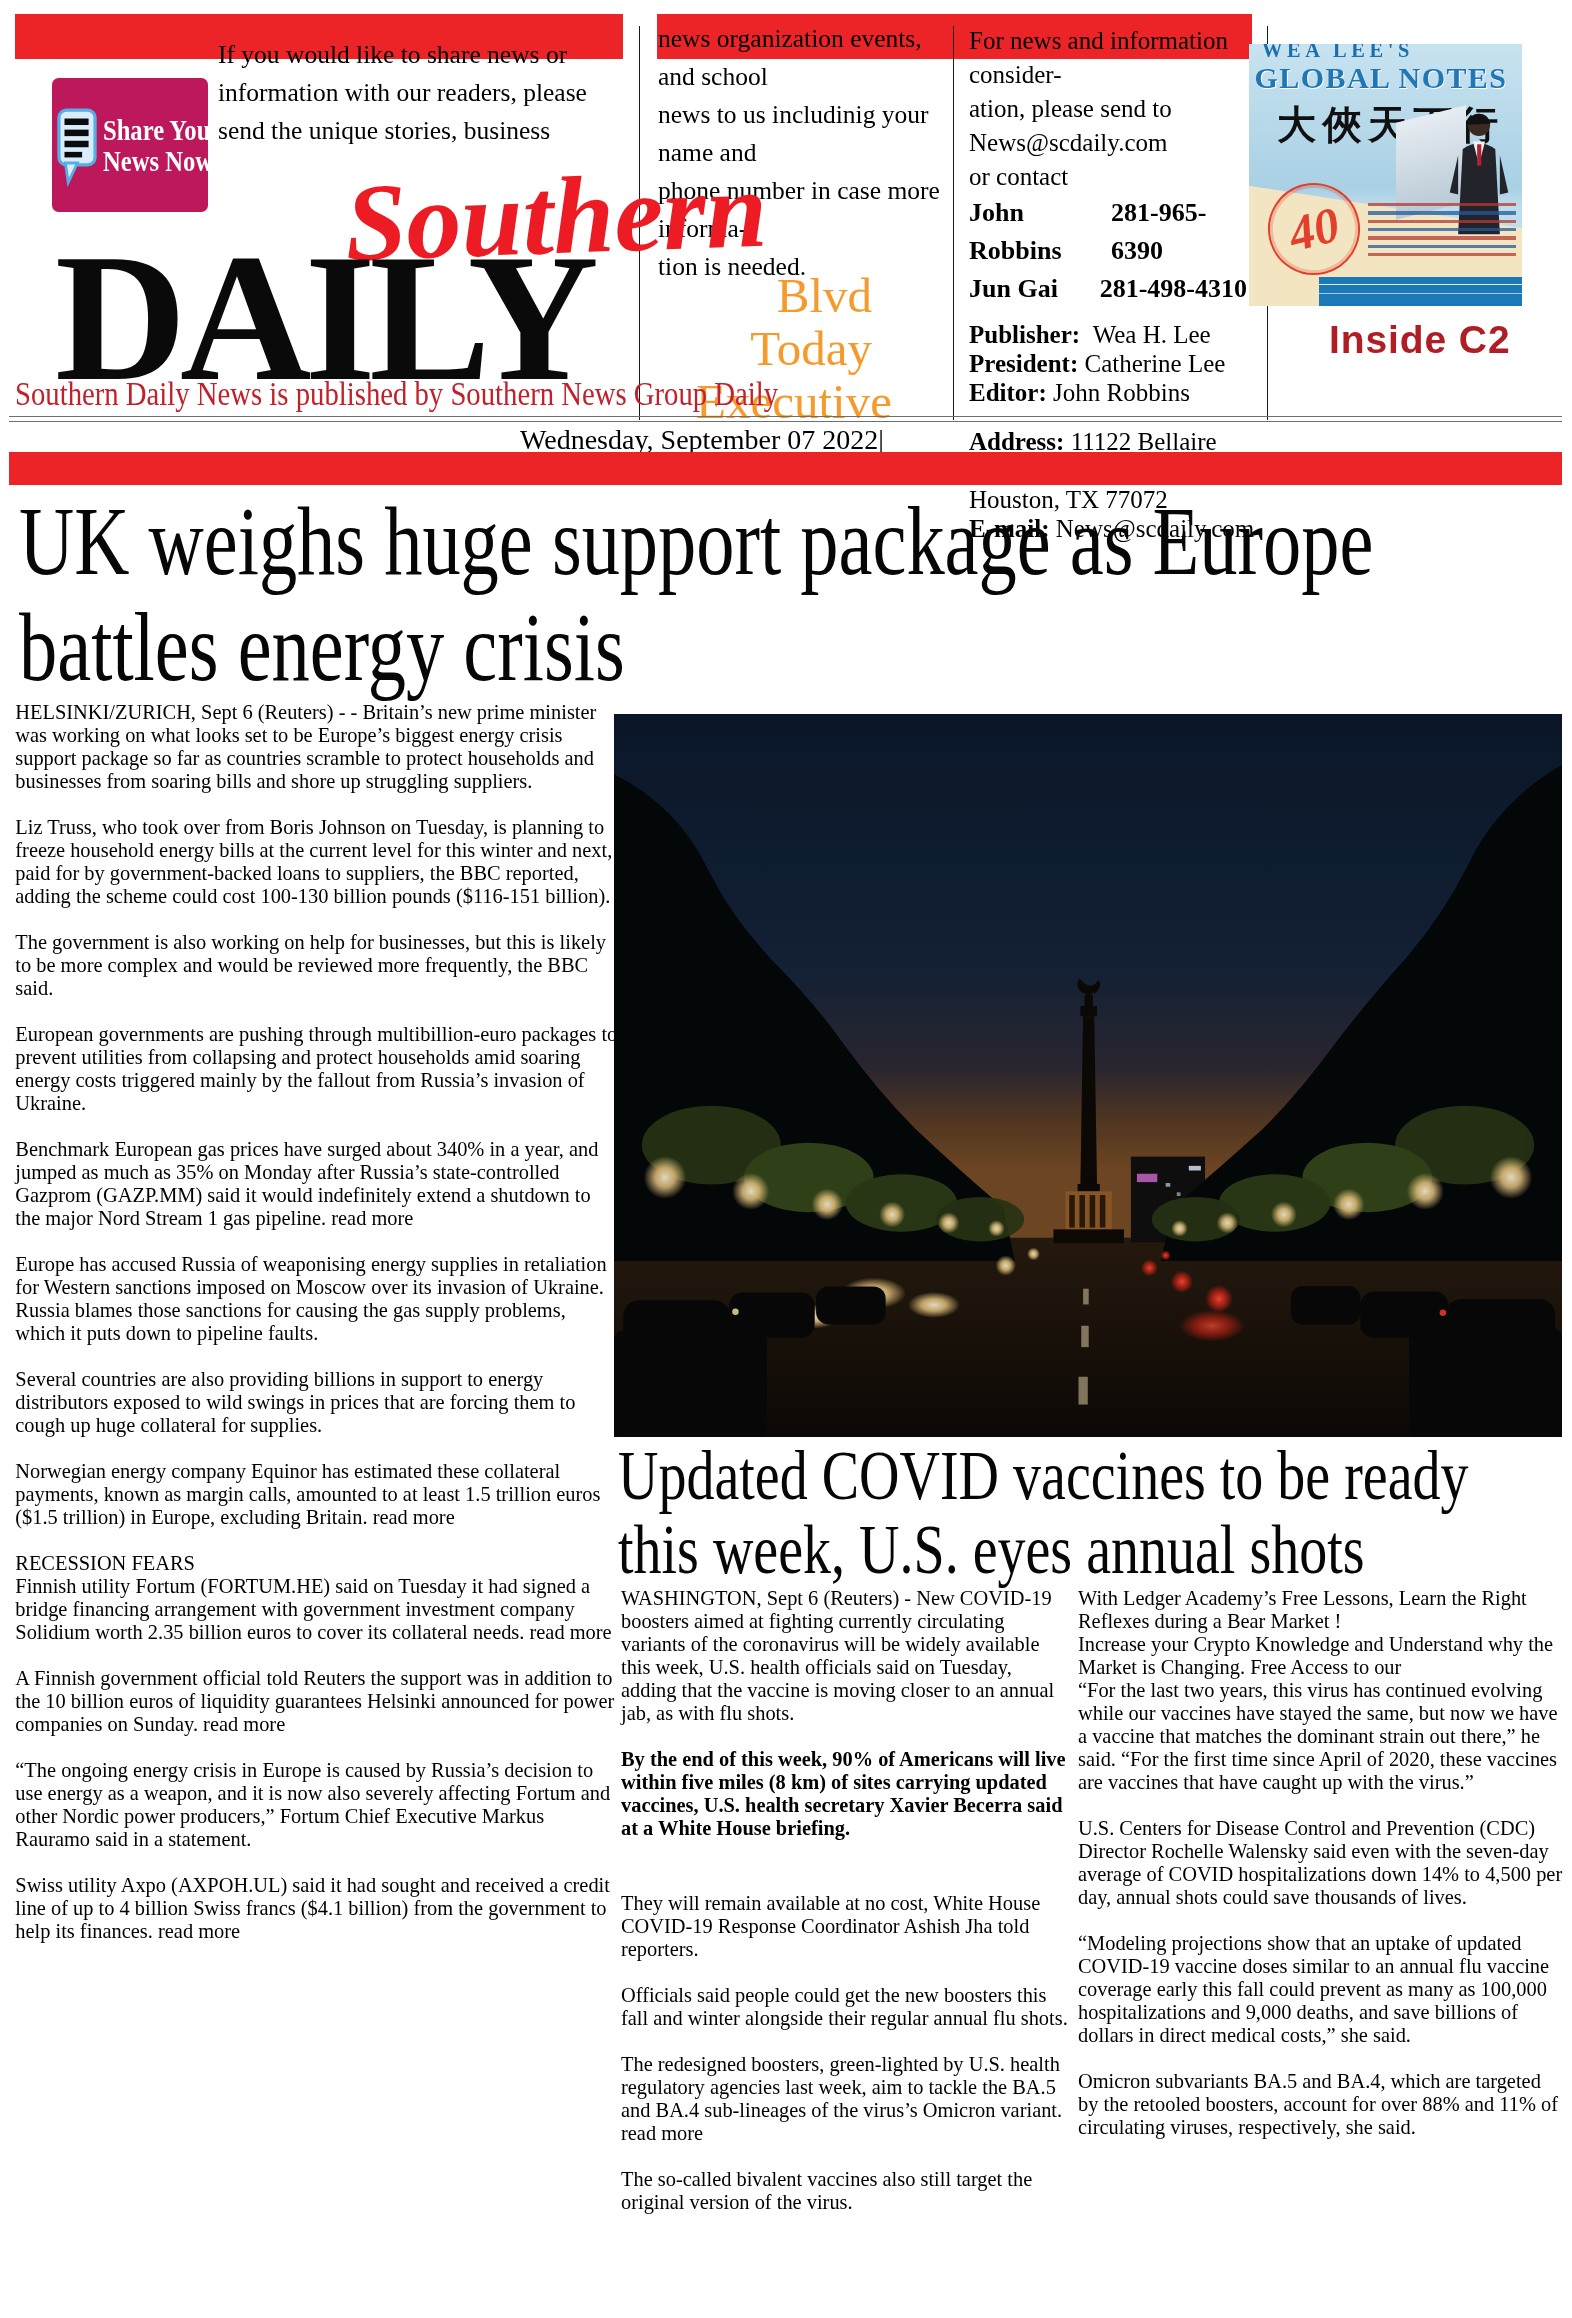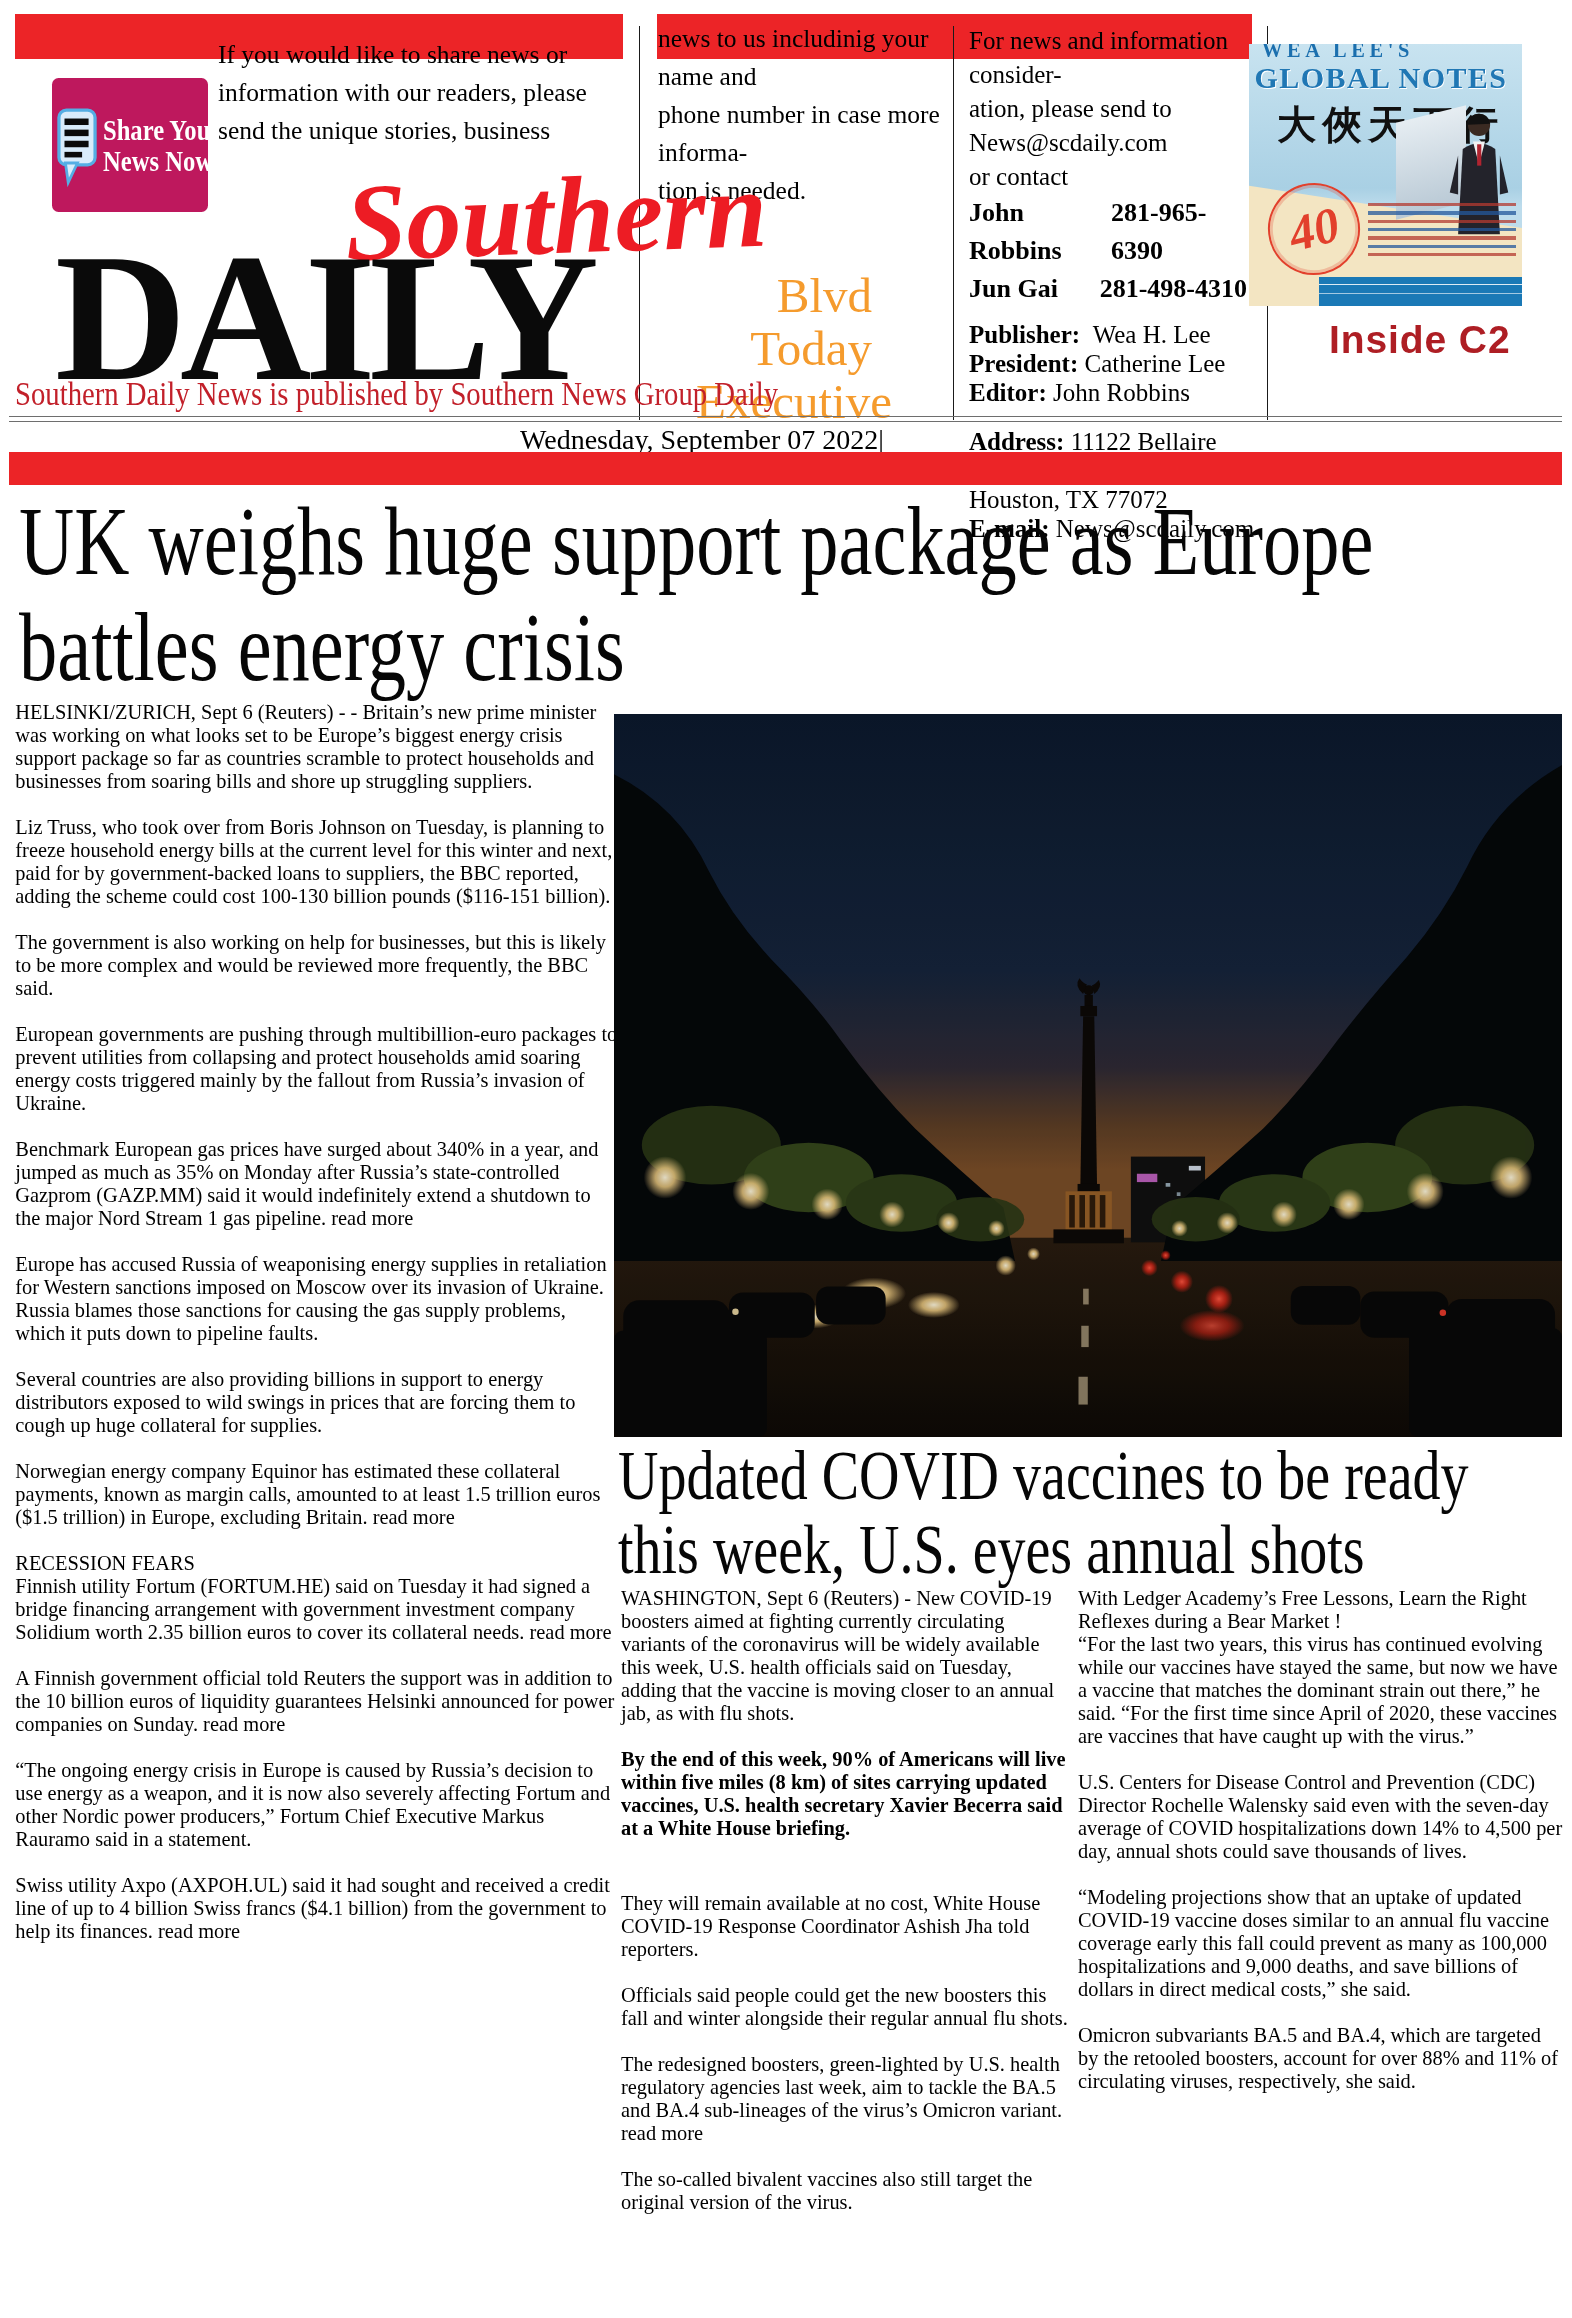--- a/index.html
+++ b/index.html
@@ -105,20 +105,21 @@
     </span>
   </div>
 
   <div class="abs hcol" id="hcol1">
     <div>If you would like to share news or</div>
     <div>information with our readers, please</div>
     <div>send the unique stories, business</div>
   </div>
 
   <div class="abs hcol" id="hcol2">
+    <div>news organization events, and school</div>
     <div>news to us includinig your name and</div>
     <div>phone number in case more informa-</div>
     <div>tion is needed.</div>
   </div>
 
   <div class="abs" id="hcol3">
     <div>For news and information consider-</div>
     <div>ation, please send to</div>
     <div>News@scdaily.com</div>
     <div>or contact</div>
@@ -324,20 +325,21 @@
     <div class="para">WASHINGTON, Sept 6 (Reuters) - New COVID-19 boosters aimed at fighting currently circulating variants of the coronavirus will be widely available this week, U.S. health officials said on Tuesday, adding that the vaccine is moving closer to an annual jab, as with flu shots.</div>
     <div class="para gap-extra">By the end of this week, 90% of Americans will live within five miles (8 km) of sites carrying updated vaccines, U.S. health secretary Xavier Becerra said at a White House briefing.</div>
     <div class="para">They will remain available at no cost, White House COVID-19 Response Coordinator Ashish Jha told reporters.</div>
     <div class="para">Officials said people could get the new boosters this fall and winter alongside their regular annual flu shots.</div>
     <div class="para">The redesigned boosters, green-lighted by U.S. health regulatory agencies last week, aim to tackle the BA.5 and BA.4 sub-lineages of the virus’s Omicron variant. read more</div>
     <div class="para">The so-called bivalent vaccines also still target the original version of the virus.</div>
   </div>
 
   <div class="abs" id="a2col2">
     <div class="para-h">With Ledger Academy’s Free Lessons, Learn the Right Reflexes during a Bear Market !</div>
+    <div class="para-h">Increase your Crypto Knowledge and Understand why the Market is Changing. Free Access to our</div>
     <div class="para">“For the last two years, this virus has continued evolving while our vaccines have stayed the same, but now we have a vaccine that matches the dominant strain out there,” he said. “For the first time since April of 2020, these vaccines are vaccines that have caught up with the virus.”</div>
     <div class="para">U.S. Centers for Disease Control and Prevention (CDC) Director Rochelle Walensky said even with the seven-day average of COVID hospitalizations down 14% to 4,500 per day, annual shots could save thousands of lives.</div>
     <div class="para">“Modeling projections show that an uptake of updated COVID-19 vaccine doses similar to an annual flu vaccine coverage early this fall could prevent as many as 100,000 hospitalizations and 9,000 deaths, and save billions of dollars in direct medical costs,” she said.</div>
     <div class="para">Omicron subvariants BA.5 and BA.4, which are targeted by the retooled boosters, account for over 88% and 11% of circulating viruses, respectively, she said.</div>
   </div>
 
 </div>
 
 
 </body></html>

